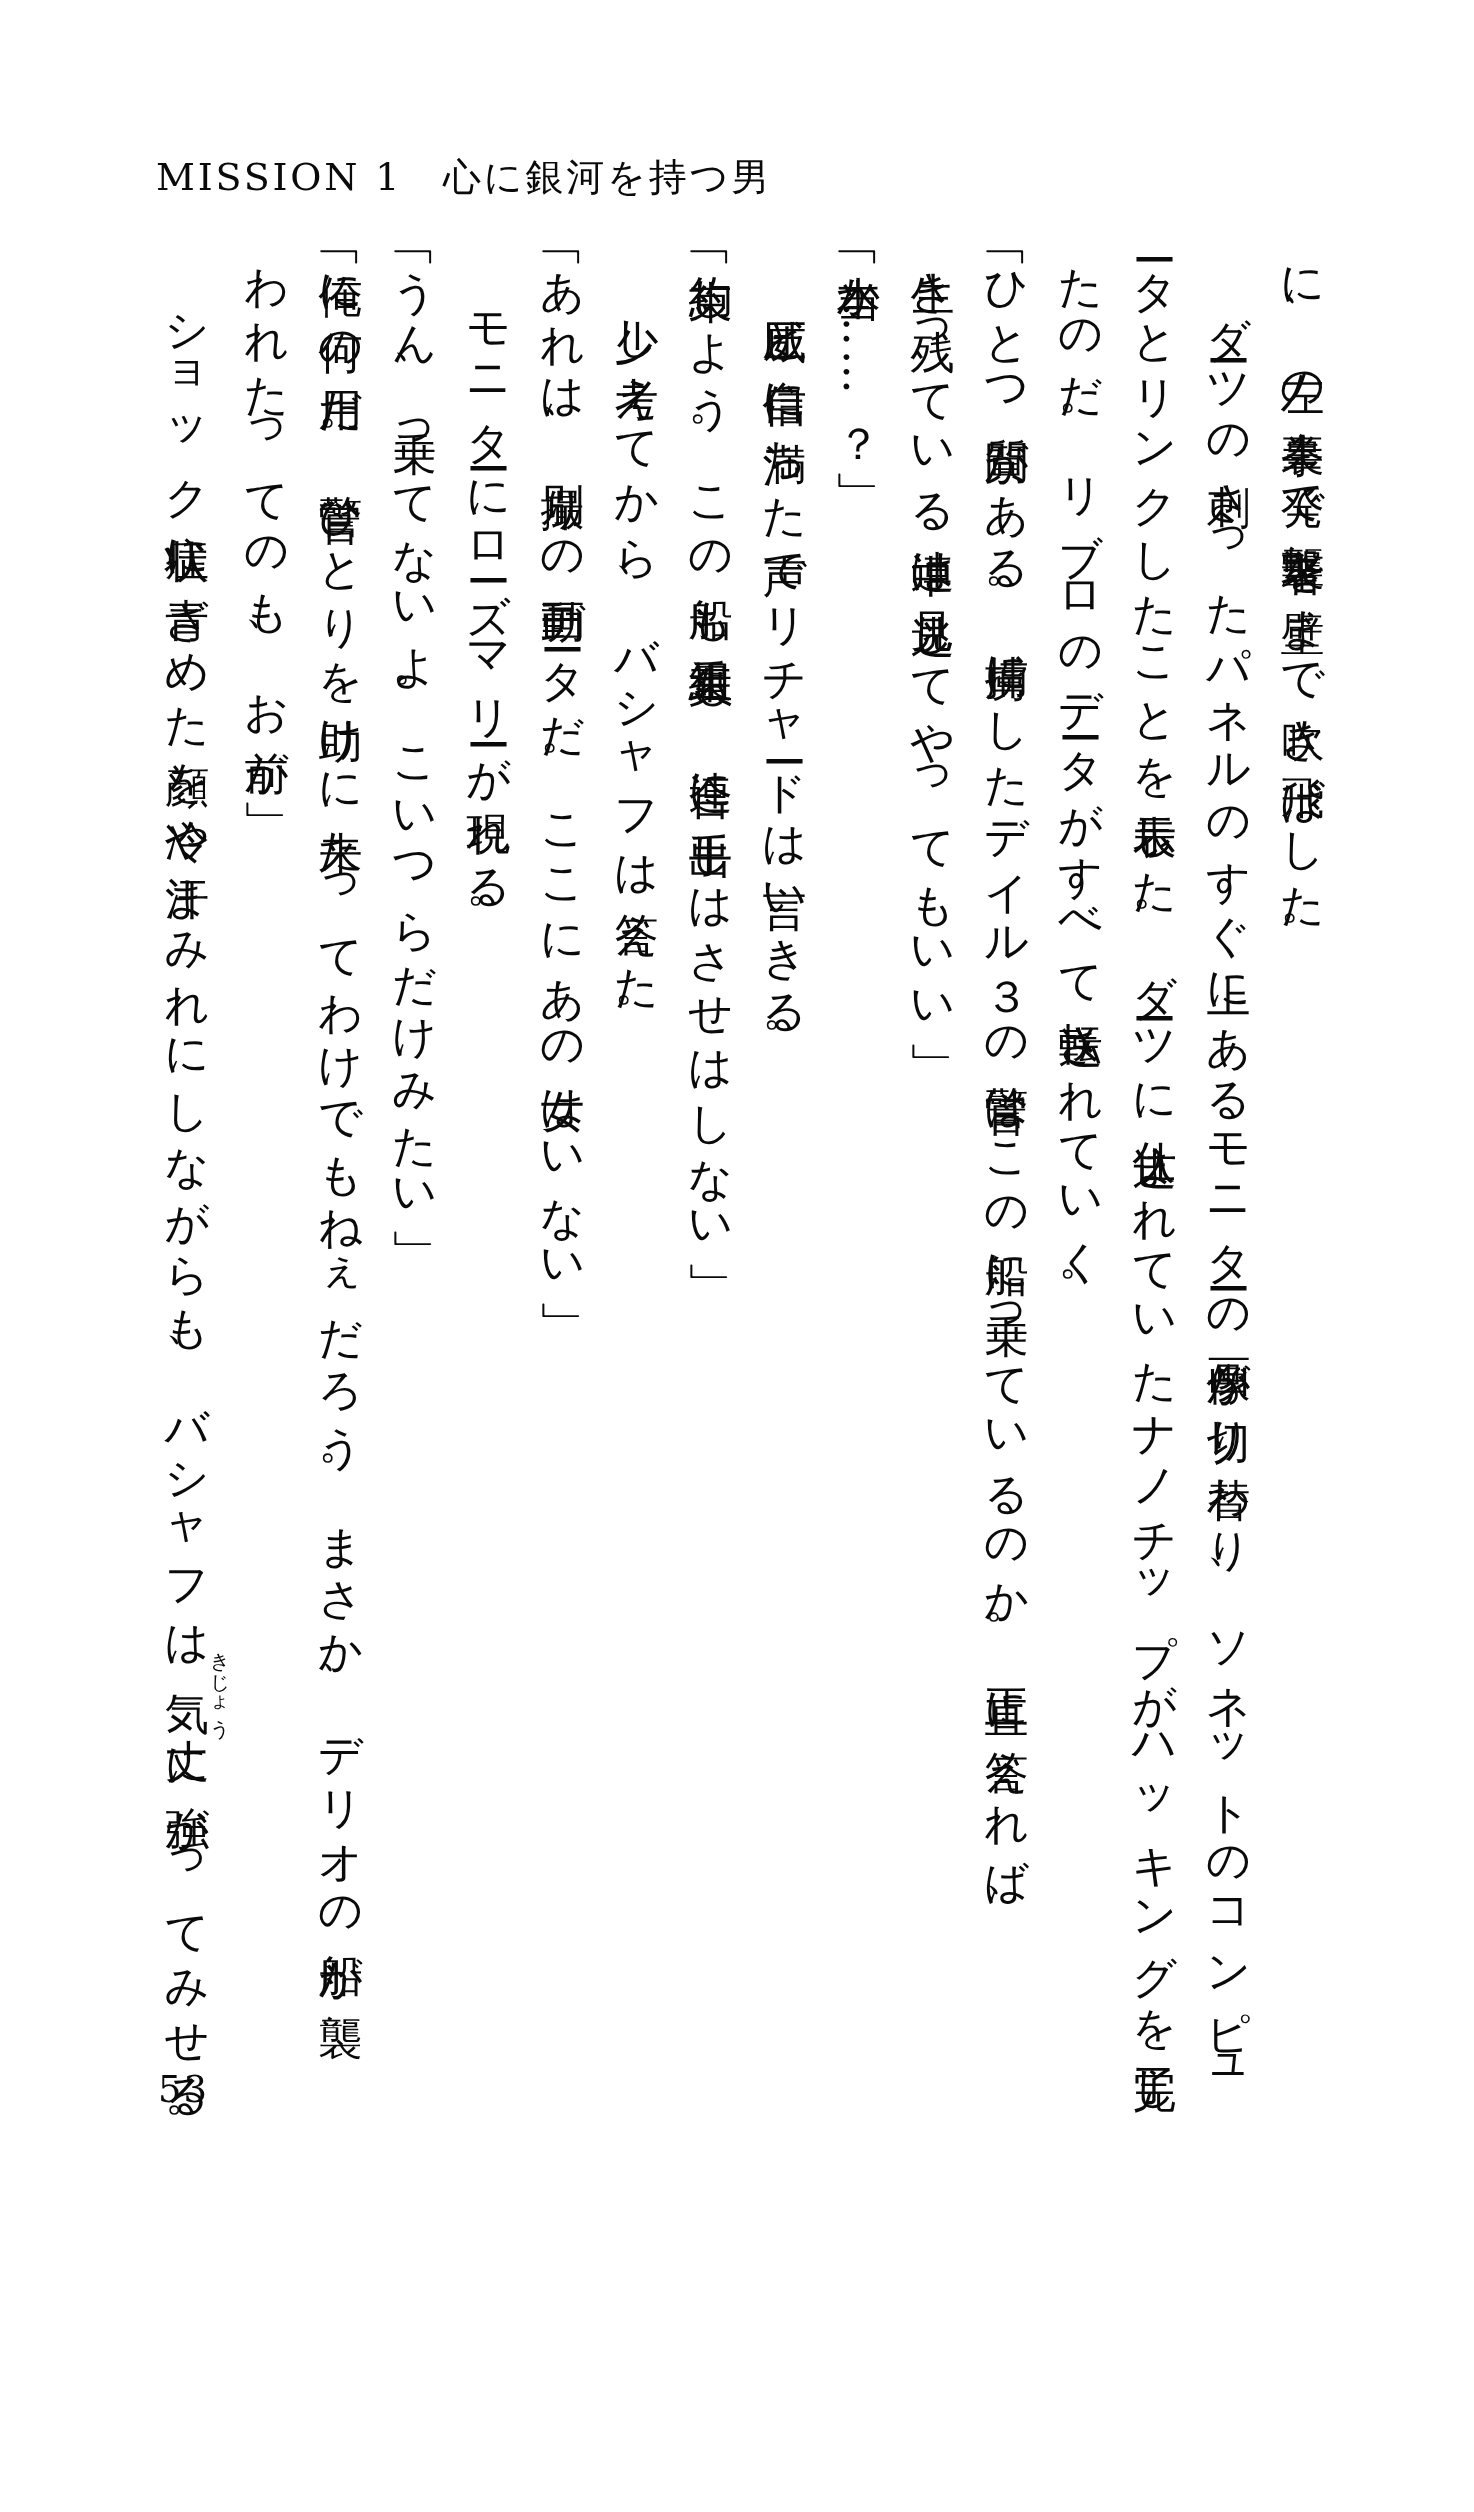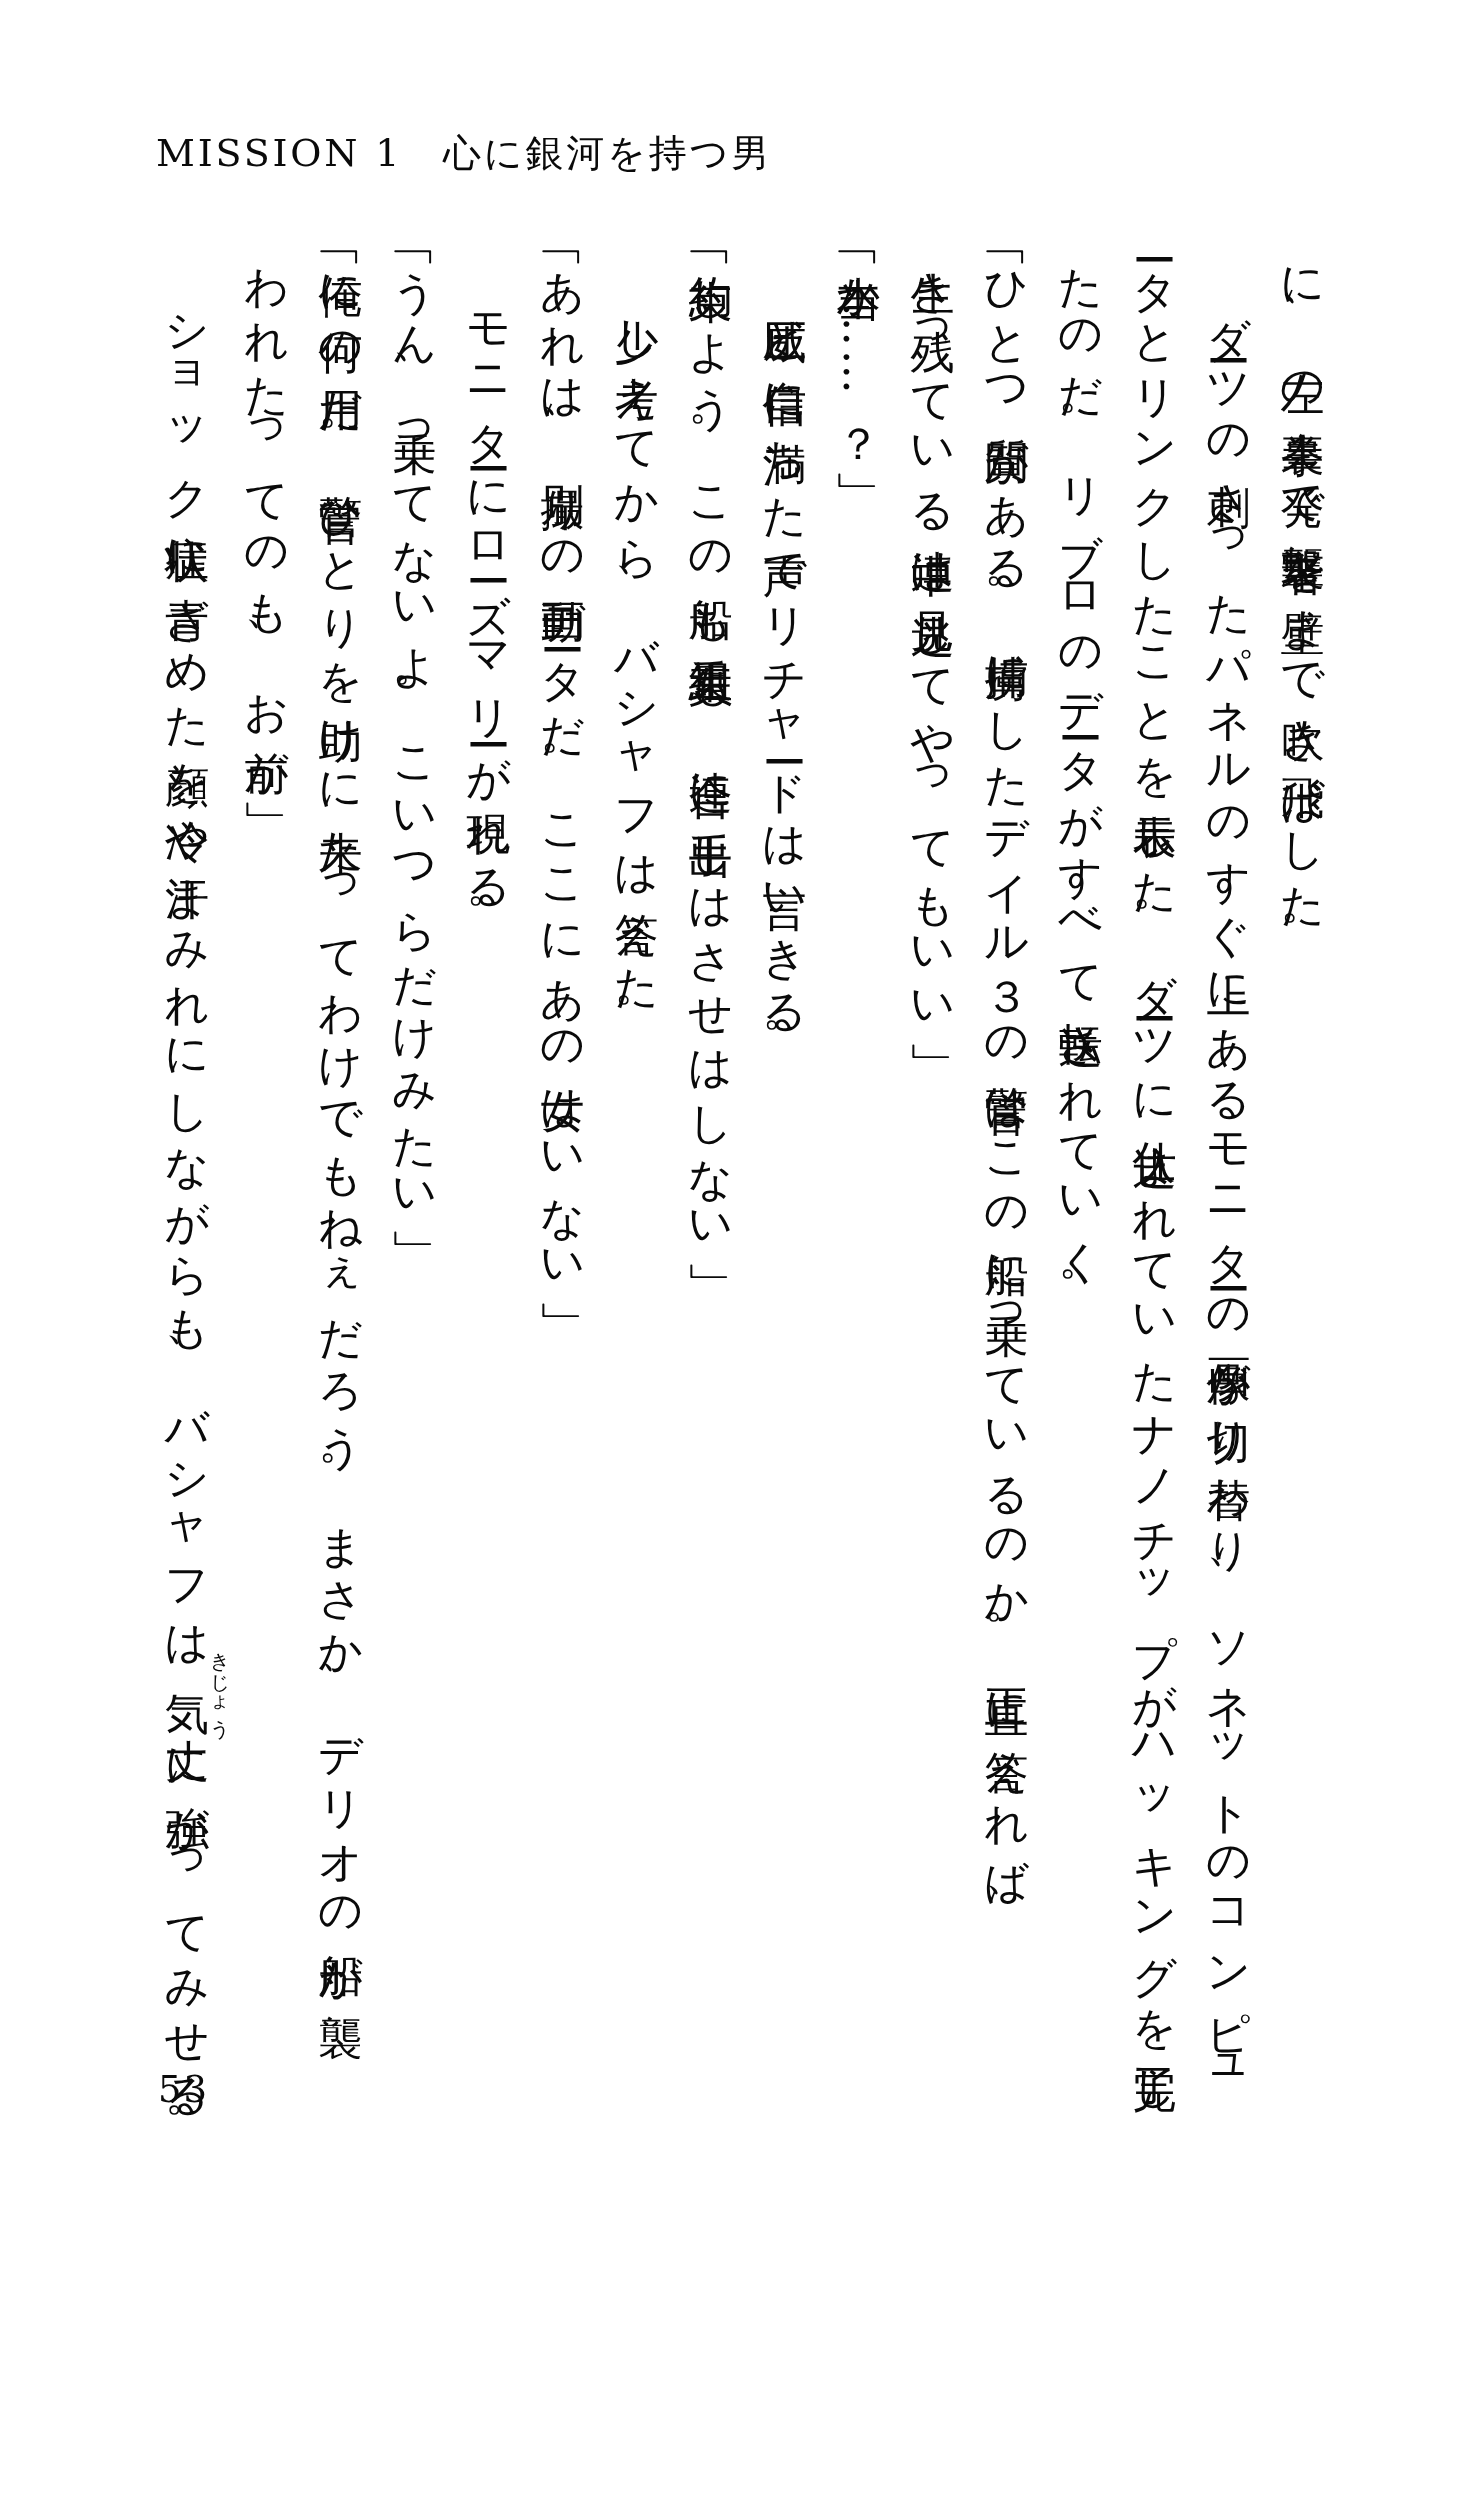--- a/index.html
+++ b/index.html
@@ -14,21 +14,21 @@
     font-family: "DejaVu Serif", "Liberation Serif", serif;
     position: relative;
     overflow: hidden;
   }
   .page {
     position: absolute;
     inset: 0;
   }
   .header {
     position: absolute;
-    top: 128px;
+    top: 152px;
     left: 156px;
     font-size: 38px;
     letter-spacing: 2.8px;
     white-space: nowrap;
   }
   .vtext {
     position: absolute;
     top: 237px;
     right: 134px;
     width: 1182px;

